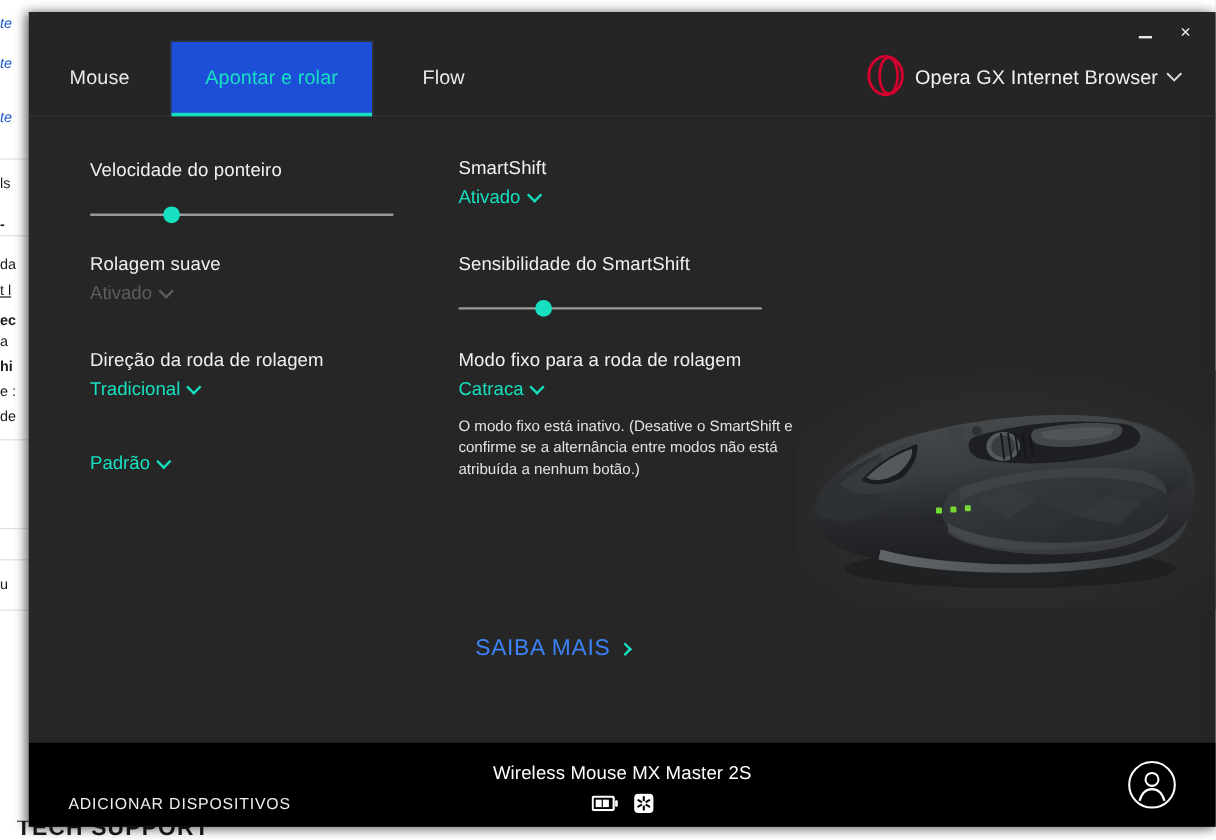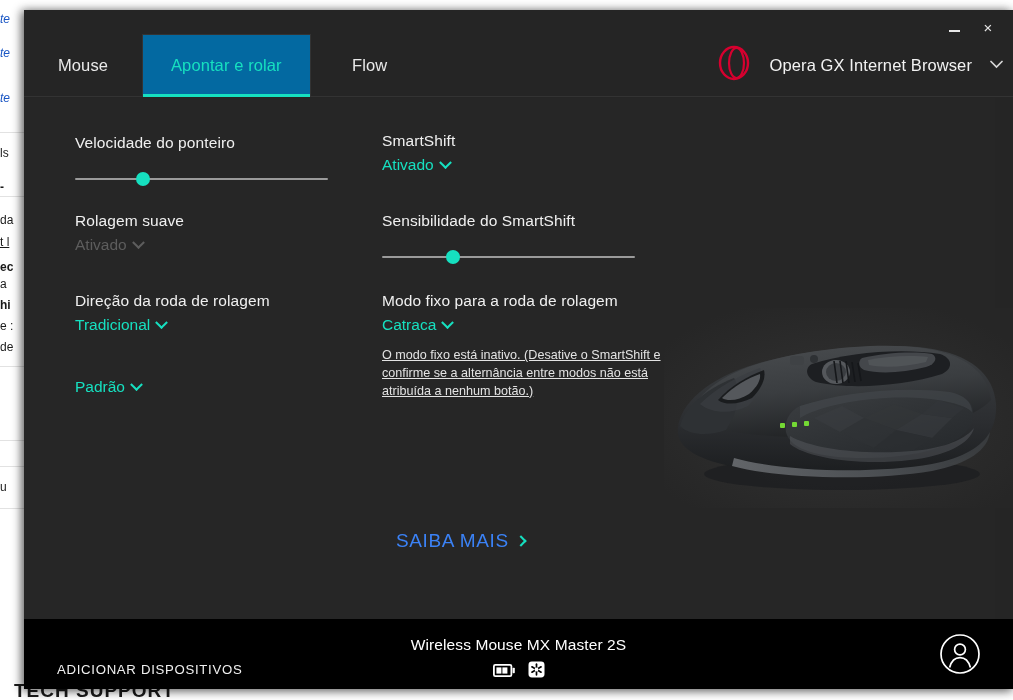--- a/index.html
+++ b/index.html
@@ -83,33 +83,33 @@
     min-width: 118px;
     position: relative;
     cursor: default;
     letter-spacing: 0.1px;
   }
   .tab.active {
     color: #16e0c0;
     border-left: 1px solid #333333;
     border-right: 1px solid #333333;
     border-top: 1px solid #333333;
-    background: #0369a1;
+    background: #1d4ed8;
   }
   .tab.active::after {
     content: ""; position: absolute;
     left: 0; right: 0; bottom: -1px; height: 3px;
     background: #16e0c0;
   }
   #tab-spacer { flex: 1; }
 
   
   #brand {
-    display: flex; align-items: center; gap: 18px;
-    padding-right: 10px; padding-left: 16px;
+    display: flex; align-items: center; gap: 7px;
+    padding-right: 28px; padding-left: 16px;
     cursor: default;
   }
   #brand-title {
     font-size: 16.5px; color: #f2f2f2; letter-spacing: 0.1px;
   }
   #brand-caret { color: #d8d8d8; font-size: 12px; }
 
   
   #content {
     position: absolute; left: 0; top: 88px;
@@ -158,21 +158,20 @@
     transform: translateX(-7px);
     cursor: default;
   }
 
   .helper-text {
     margin-top: 13px;
     width: 287px;
     font-size: 12.6px;
     line-height: 1.42;
     color: #e3e3e3;
-    text-decoration: underline;
   }
 
   #learn-more {
     position: absolute; left: 372px; top: 432px;
     display: inline-flex; align-items: center; gap: 8px;
     font-size: 19px; letter-spacing: 0.6px; color: #3b82f6;
     cursor: default;
     text-align: center;
   }
   #learn-more .chev {

